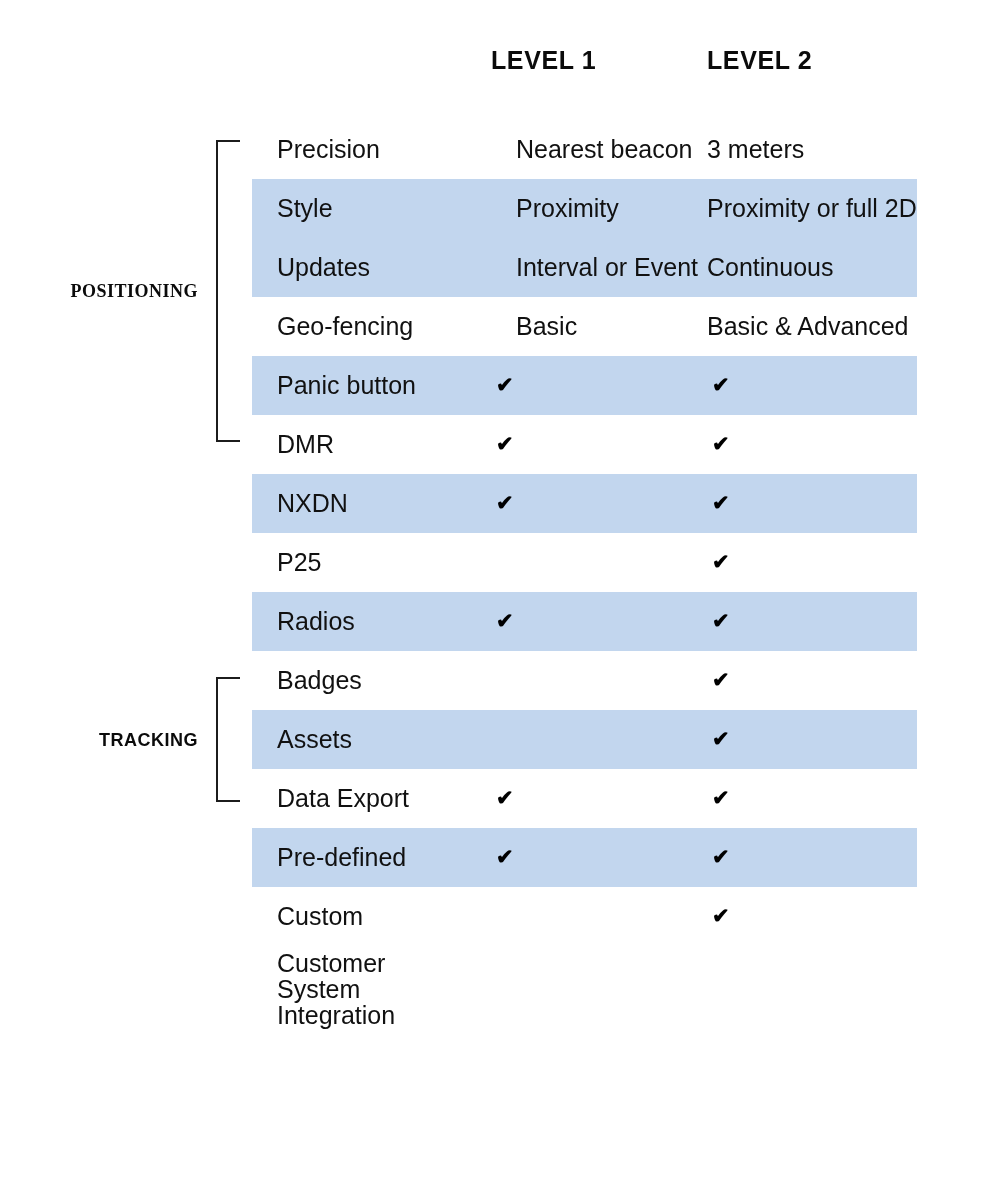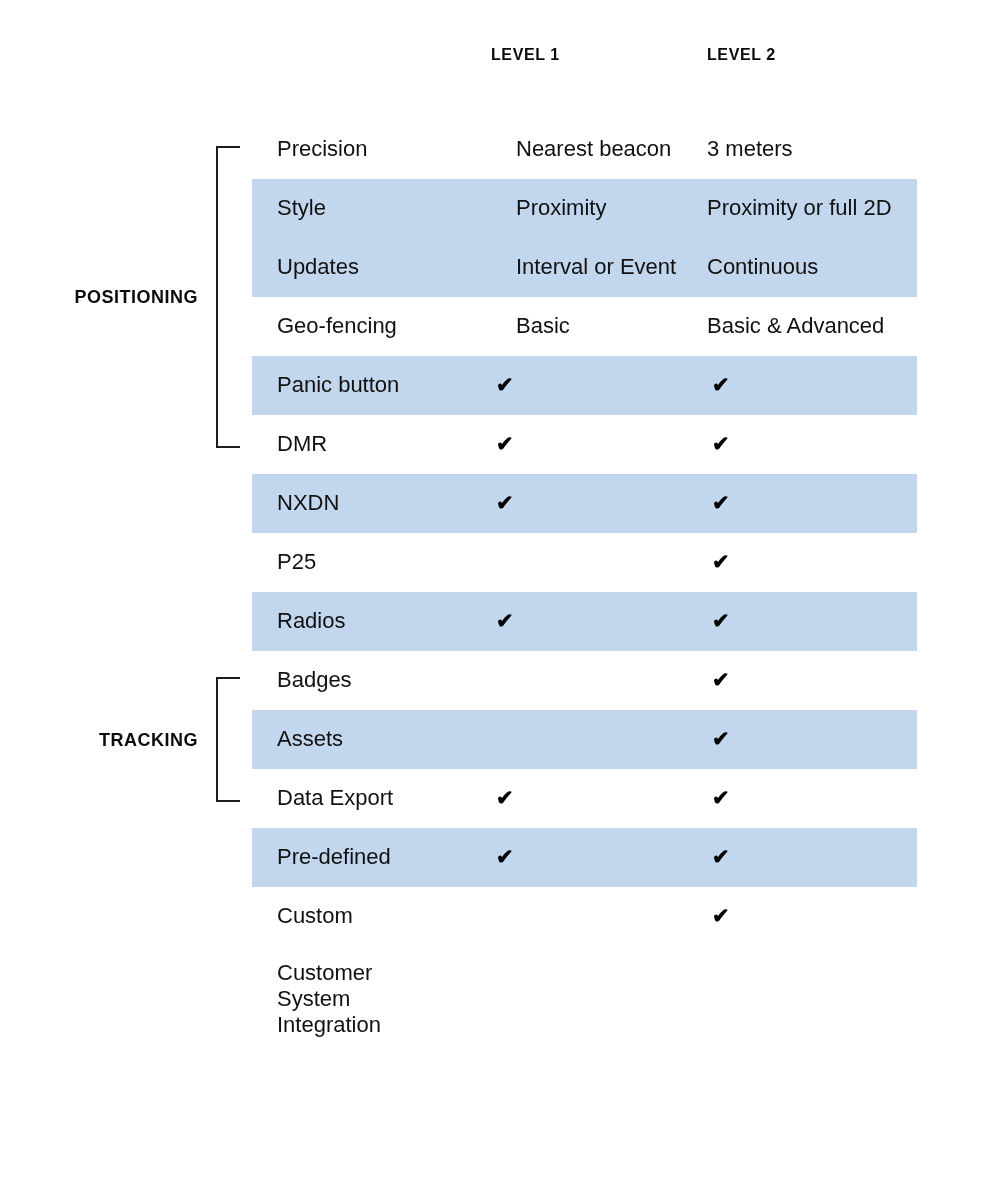--- a/index.html
+++ b/index.html
@@ -19,21 +19,21 @@
   
   .col-headers {
     position: absolute;
     top: 46px;
     left: 0;
     width: 1000px;
     height: 30px;
   }
   .col-header {
     position: absolute;
-    font-size: 16px;
+    font-size: 25px;
     font-weight: bold;
     letter-spacing: 0.6px;
     color: #0b0b0b;
     white-space: nowrap;
   }
   .col-header.c1 { left: 491px; }
   .col-header.c2 { left: 707px; }
 
   
   .table {
@@ -56,30 +56,30 @@
     background: transparent;
   }
   .row.shaded .band {
     background: #c2d6ee;
   }
   .row.tall { height: 112px; }
   .row.tall .band { height: 112px; }
 
   .cell {
     position: absolute;
-    font-size: 22px;
+    font-size: 25px;
     line-height: 26px;
     color: #111111;
     white-space: pre-line;
     z-index: 2;
   }
   .cell.feature { left: 277px; top: 16px; }
   .cell.lvl1    { left: 516px; top: 16px; }
   .cell.lvl2    { left: 707px; top: 16px; }
-  .row.tall .cell.feature { top: 14px; }
+  .row.tall .cell.feature { top: 4px; }
 
   .check {
     position: absolute;
     font-size: 21px;
     line-height: 26px;
     font-weight: bold;
     color: #000000;
     z-index: 2;
     top: 16px;
   }
@@ -125,21 +125,21 @@
 </style>
 </head>
 <body>
 
 <div class="col-headers">
   <div class="col-header c1">LEVEL 1</div>
   <div class="col-header c2">LEVEL 2</div>
 </div>
 
 <div class="groups" id="groups-rail">
-    <div class="group" style="top: 26px; height: 302px;">
+    <div class="group" style="top: 20px; height: 302px; font-family: Liberation Serif, serif;">
       <div class="bracket"></div>
       <div class="group-label">POSITIONING</div>
     </div>
     <div class="group" style="top: 557px; height: 125px;">
       <div class="bracket"></div>
       <div class="group-label">TRACKING</div>
     </div>
   </div>
 
 <div class="table" id="table-body">

